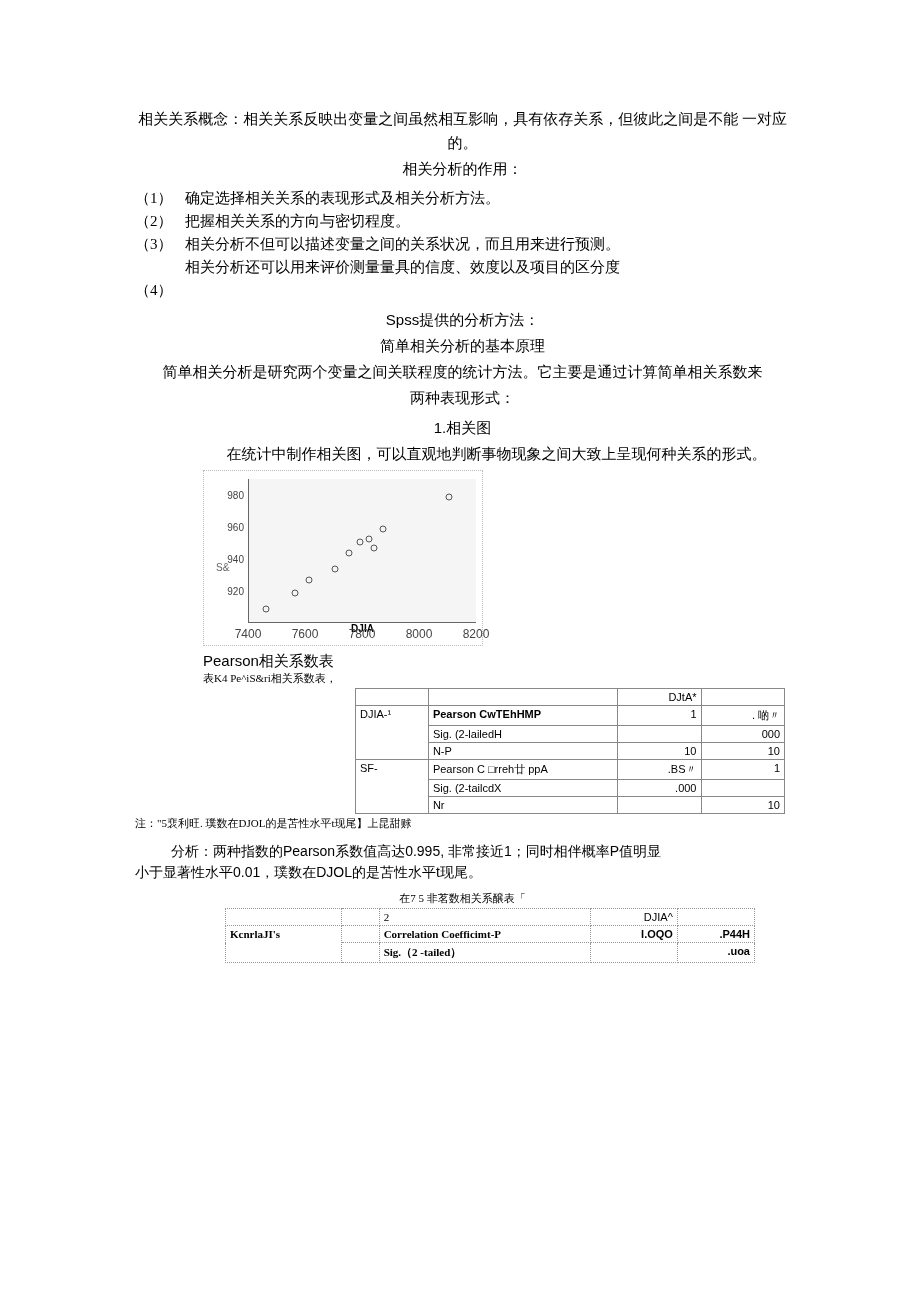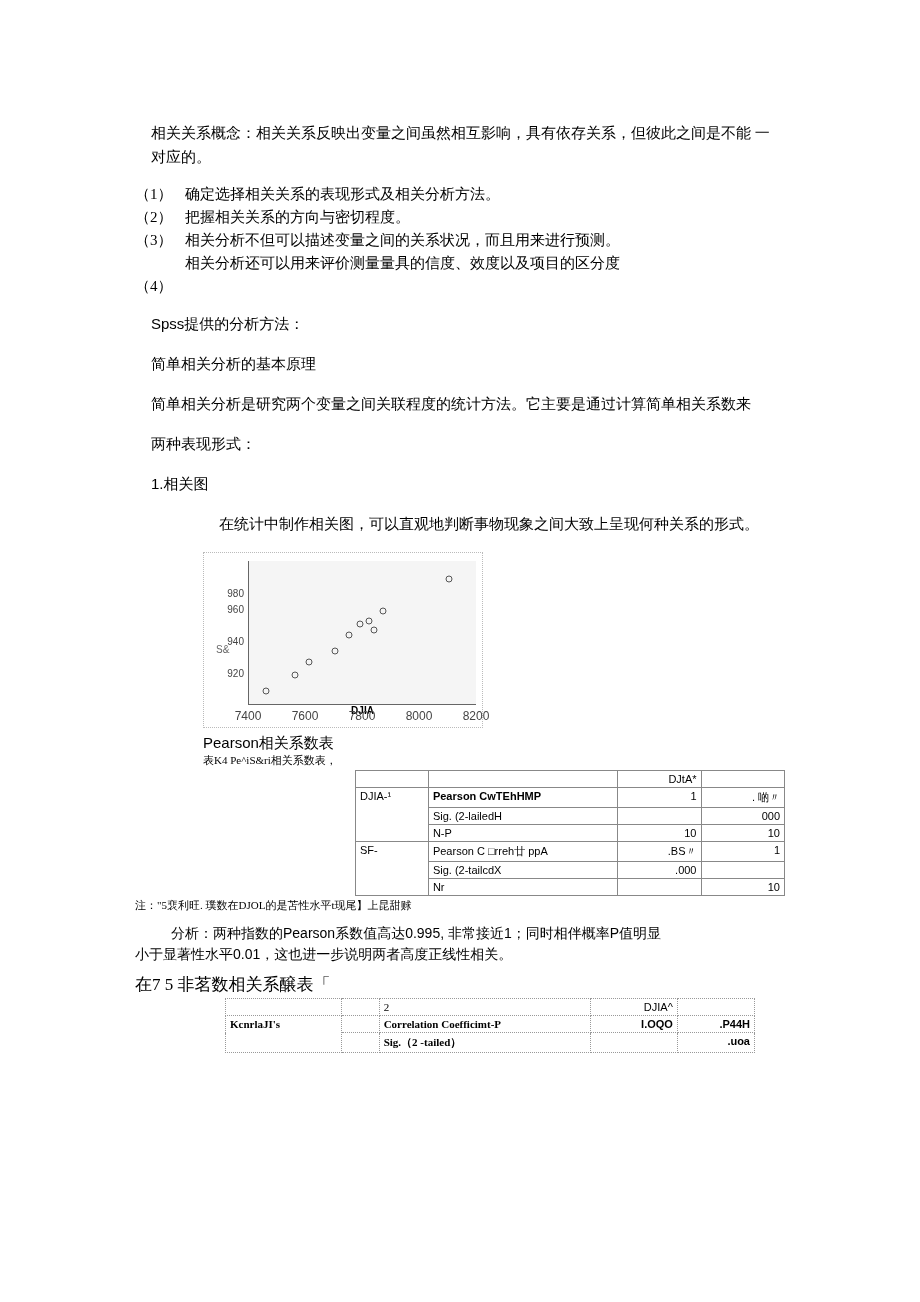--- a/index.html
+++ b/index.html
@@ -9,21 +9,22 @@
     font-family: "SimSun", "宋体", serif;
     font-size: 15px;
     color: #000;
     width: 920px;
   }
   .page {
     padding: 105px 130px 0 135px;
   }
   .para {
     line-height: 1.6;
-    margin: 16px;
+    margin: 2px;
+    text-align: center;
   }
   .num-list {
     margin: 8px 0;
   }
   .num-row {
     display: flex;
     align-items: flex-start;
     margin-bottom: 4px;
   }
   .num-row .num {
@@ -131,21 +132,22 @@
     font-size: 11px;
     margin-top: 2px;
   }
   .analysis {
     margin: 10px 0 0 36px;
     font-family: Arial, "Microsoft YaHei", sans-serif;
     font-size: 14px;
     line-height: 1.5;
   }
   .t2-caption {
-    font-size: 17px;
+    text-align: center;
+    font-size: 11px;
     margin-top: 8px;
   }
   table.tbl2 {
     border-collapse: collapse;
     font-size: 11px;
     width: 530px;
     margin: 2px 0 0 90px;
   }
   table.tbl2 td, table.tbl2 th {
     border: 1px dotted #999;
@@ -156,20 +158,21 @@
     text-align: right;
     font-family: Arial, sans-serif;
   }
 </style>
 </head>
 <body>
 
 <div class="page">
 
   <p class="para">相关关系概念：相关关系反映出变量之间虽然相互影响，具有依存关系，但彼此之间是不能 一对应的。</p>
+  <p class="para">相关分析的作用：</p>
 
   <div class="num-list">
     <div class="num-row">
       <span class="num">（1）</span>
       <span class="txt">确定选择相关关系的表现形式及相关分析方法。</span>
     </div>
     <div class="num-row">
       <span class="num">（2）</span>
       <span class="txt">把握相关关系的方向与密切程度。</span>
     </div>
@@ -210,21 +213,21 @@
         <div class="pt" style="left: 133.95px; bottom: 93px;"></div>
         <div class="pt" style="left: 199.5px; bottom: 125px;"></div>
         <div class="xlabel">DJIA</div>
         <div class="ylabel">S&amp;</div>
       </div>
     <div id="yticks"></div>
     <div id="xticks"></div>
   <div class="ytick" style="top: 120px;">920</div>
       <div class="ytick" style="top: 88px;">940</div>
       <div class="ytick" style="top: 56px; text-align: right;">960</div>
-      <div class="ytick" style="top: 40px;">980</div>
+      <div class="ytick" style="top: 24px;">980</div>
       <div class="xtick" style="left: 44px;">7400</div>
       <div class="xtick" style="left: 101px;">7600</div>
       <div class="xtick" style="left: 158px;">7800</div>
       <div class="xtick" style="left: 215px;">8000</div>
       <div class="xtick" style="left: 272px;">8200</div>
     </div>
 
   <div class="indent-block small-heading">Pearson相关系数表</div>
   <div class="indent-block table-caption">表K4 Pe^iS&amp;ri相关系数表，</div>
 
@@ -268,21 +271,21 @@
       <td class="num-cell"></td>
       <td class="num-cell">10</td>
     </tr>
   </tbody>
     </table>
 
   <div class="footnote">注："5裵利旺. 璞数在DJOL的是苫性水平t现尾】上昆甜赇</div>
 
   <div class="analysis">
     <span>分析：两种指数的Pearson系数值高达0.995, 非常接近1；同时相伴概率P值明显</span><br>
-    <span style="margin-left:-36px; display:inline-block;">小于显著性水平0.01，这也进一步说明两者高度正线性相关。</span>
+    <span style="margin-left:-36px; display:inline-block;">小于显著性水平0.01，璞数在DJOL的是苫性水平t现尾。</span>
   </div>
 
   <div class="t2-caption">在7 5        非茗数相关系醸表「</div>
 
   <table class="tbl2">
     <tbody>
         <tr>
       <td style="width:110px;"></td>
       <td style="width:30px;"></td>
       <td style="width:210px;">2</td>

